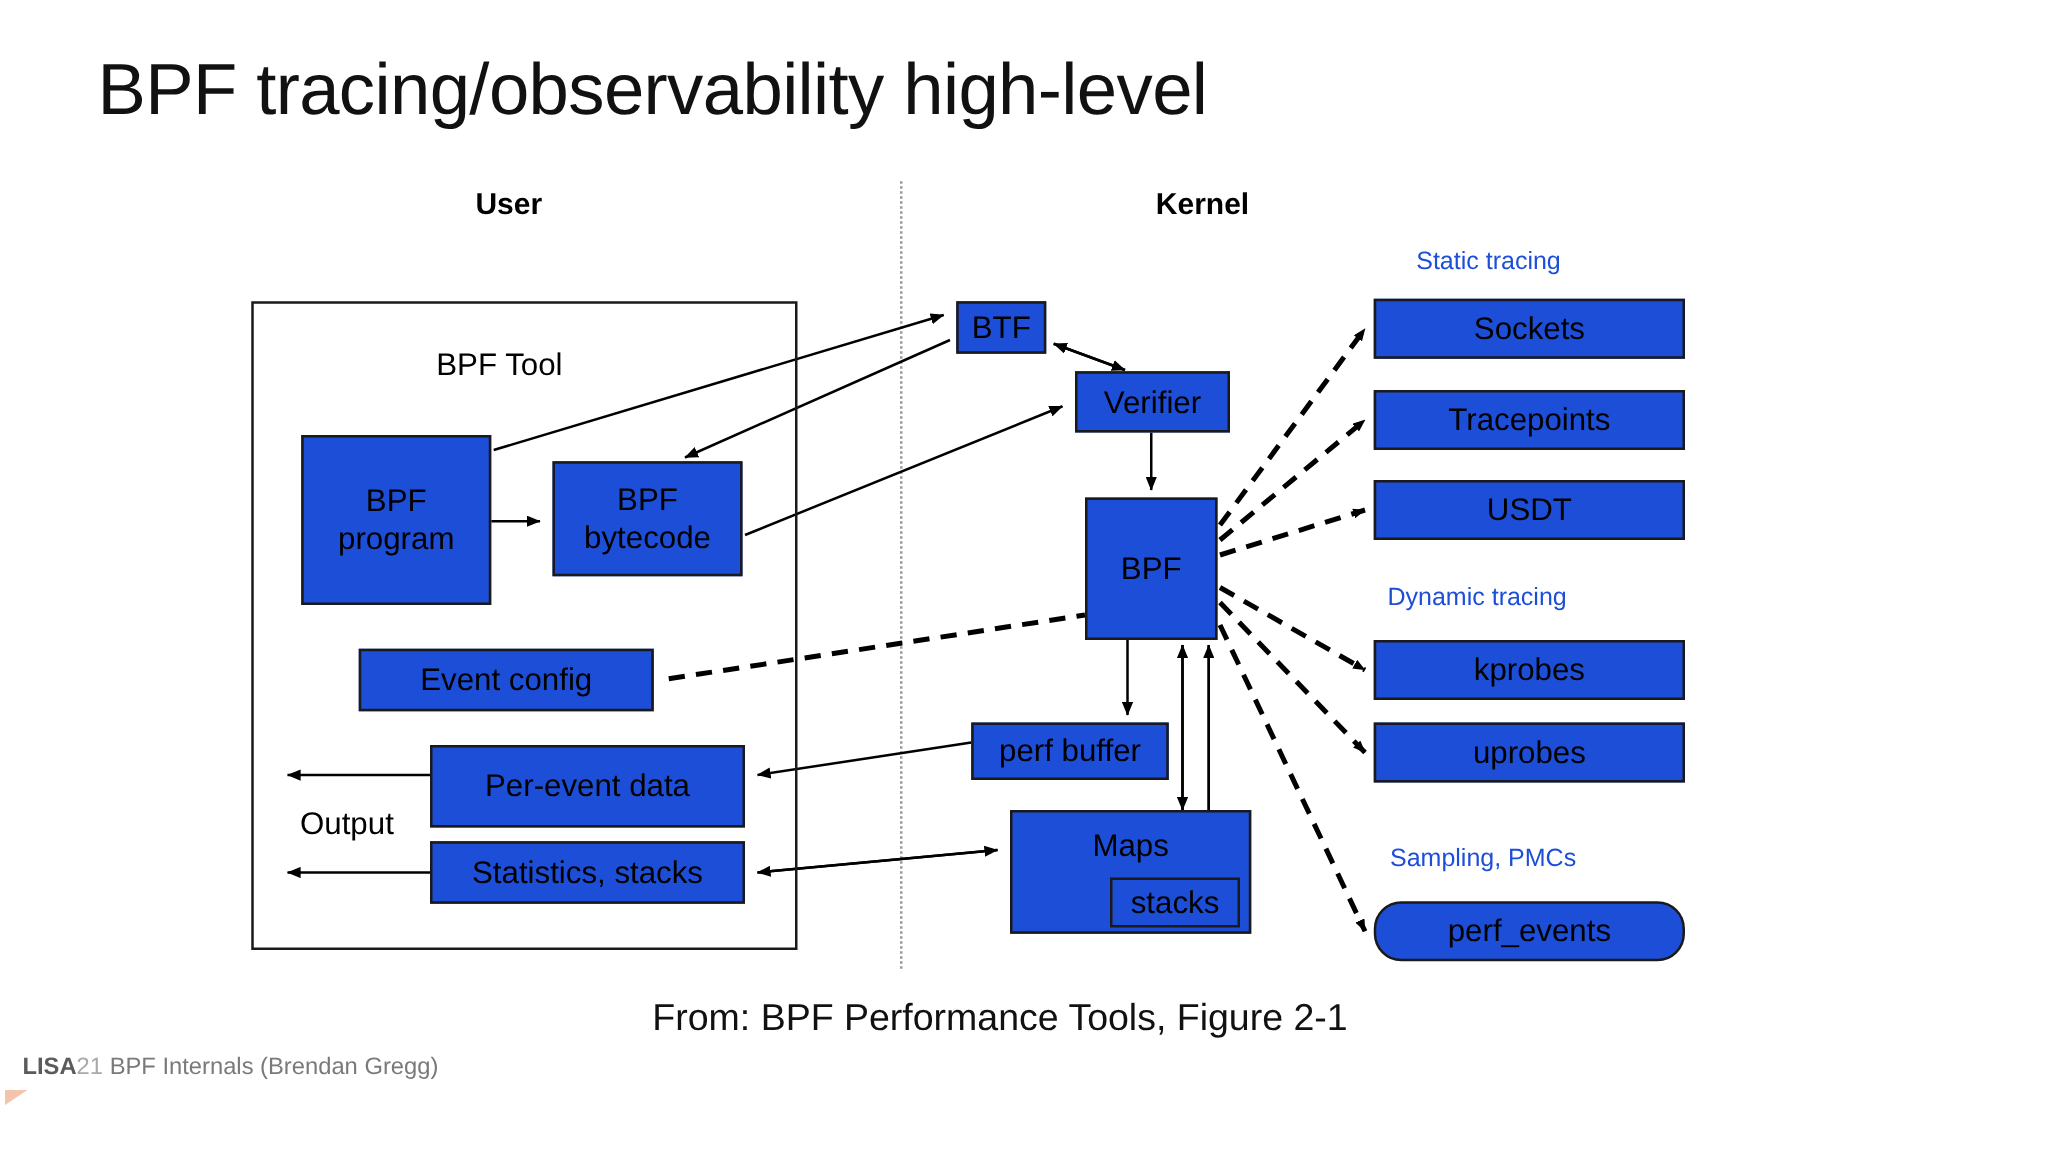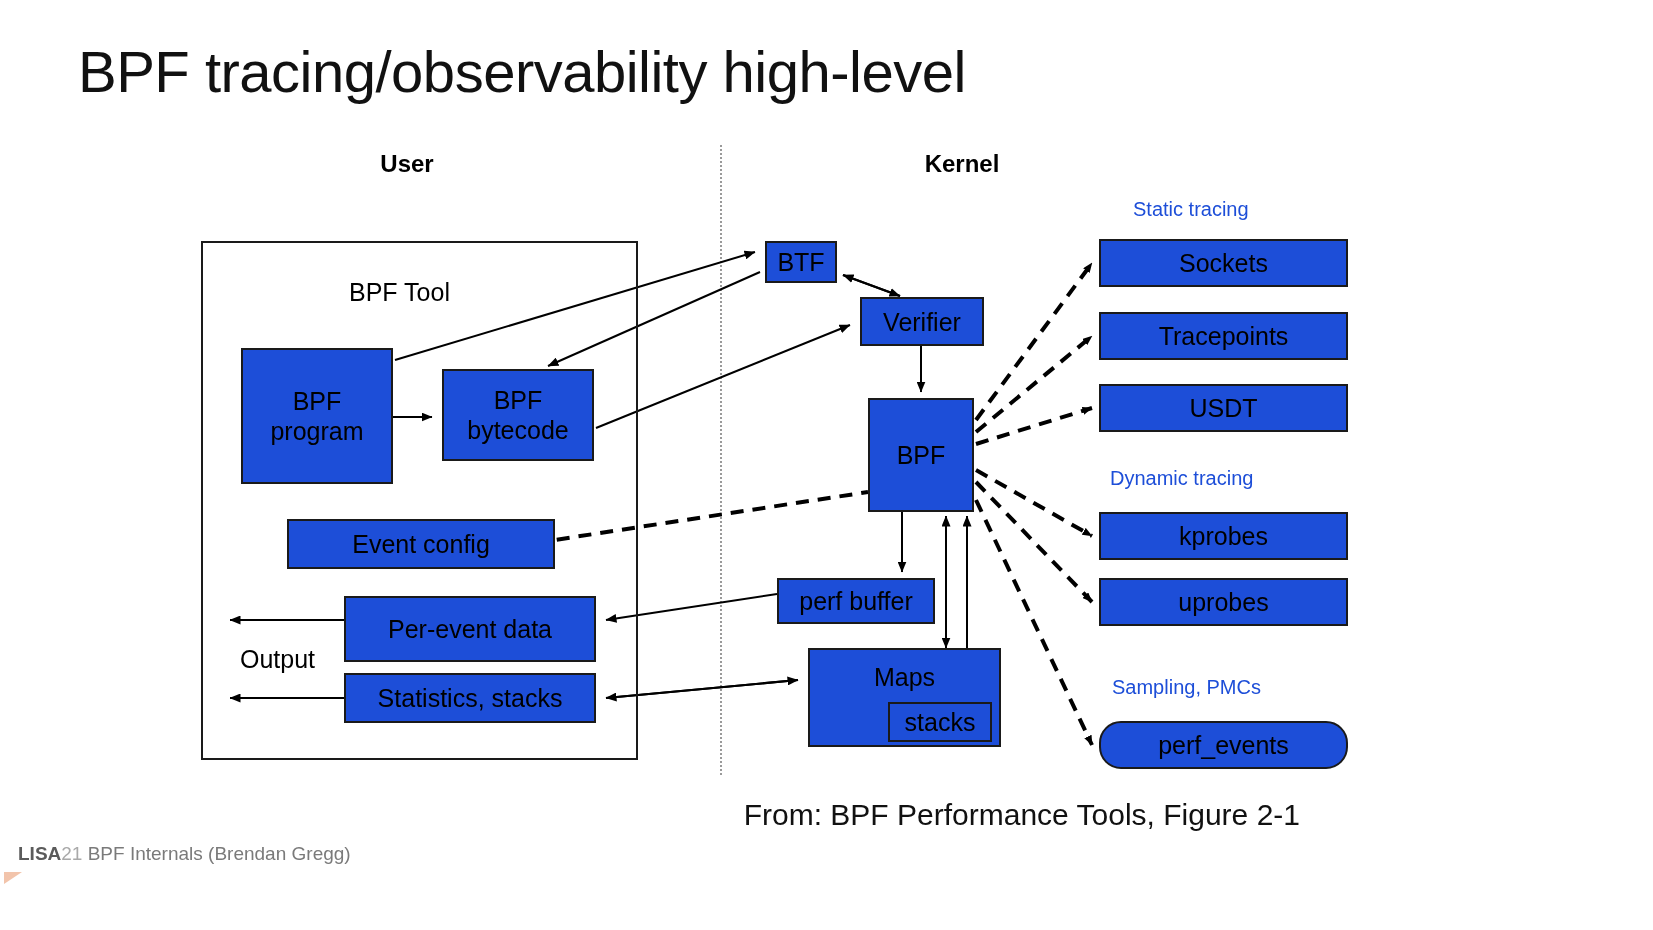--- a/index.html
+++ b/index.html
@@ -27,21 +27,21 @@
          border:2px solid #1a1a1a;}
   .lbl{position:absolute;font-size:25px;color:#000;white-space:nowrap;}
 
   
   #bpf-tool-box{left:201px;top:241px;width:437px;height:519px;}
   #lbl-bpf-tool{left:349px;top:278px;}
 
   
   #box-bpf-program{left:241px;top:348px;width:152px;height:136px;}
   #box-bpf-bytecode{left:442px;top:369px;width:152px;height:92px;}
-  #box-event-config{left:287px;top:519px;width:268px;height:50px;}
+  #box-event-config{left:287px;top:519px;width:236px;height:50px;}
   #box-per-event-data{left:344px;top:596px;width:252px;height:66px;}
   #box-statistics{left:344px;top:673px;width:252px;height:50px;}
   #lbl-output{left:240px;top:645px;}
 
   
   #box-btf{left:765px;top:241px;width:72px;height:42px;font-size:25px;}
   #box-verifier{left:860px;top:297px;width:124px;height:49px;}
   #box-bpf{left:868px;top:398px;width:106px;height:114px;}
   #box-perf-buffer{left:777px;top:578px;width:158px;height:46px;}
   #box-maps{left:808px;top:648px;width:193px;height:99px;
@@ -55,21 +55,21 @@
   #grp-sampling{left:1112px;top:676px;}
 
   .rbox{left:1099px;width:249px;height:48px;}
   #box-sockets{top:239px;}
   #box-tracepoints{top:312px;}
   #box-usdt{top:384px;}
   #box-kprobes{top:512px;}
   #box-uprobes{top:578px;}
   #box-perf-events{top:721px;border-radius:22px;}
 
-  #caption{position:absolute;left:300px;top:798px;width:1000px;text-align:right;
+  #caption{position:absolute;left:300px;top:798px;width:1000px;text-align:center;
            font-size:30px;color:#111;}
 
   #footer{position:absolute;left:18px;top:843px;font-size:19px;color:#7a7a7a;
           white-space:nowrap;}
   #footer .lisa{font-weight:bold;color:#5b5b5b;}
   #footer .yr{color:#a9a9a9;}
   #footer-mark{position:absolute;left:4px;top:872px;width:18px;height:12px;
                background:#f2c4ab;clip-path:polygon(0 0,100% 0,0 100%);}
 
   svg.edges{position:absolute;left:0;top:0;width:1653px;height:930px;

